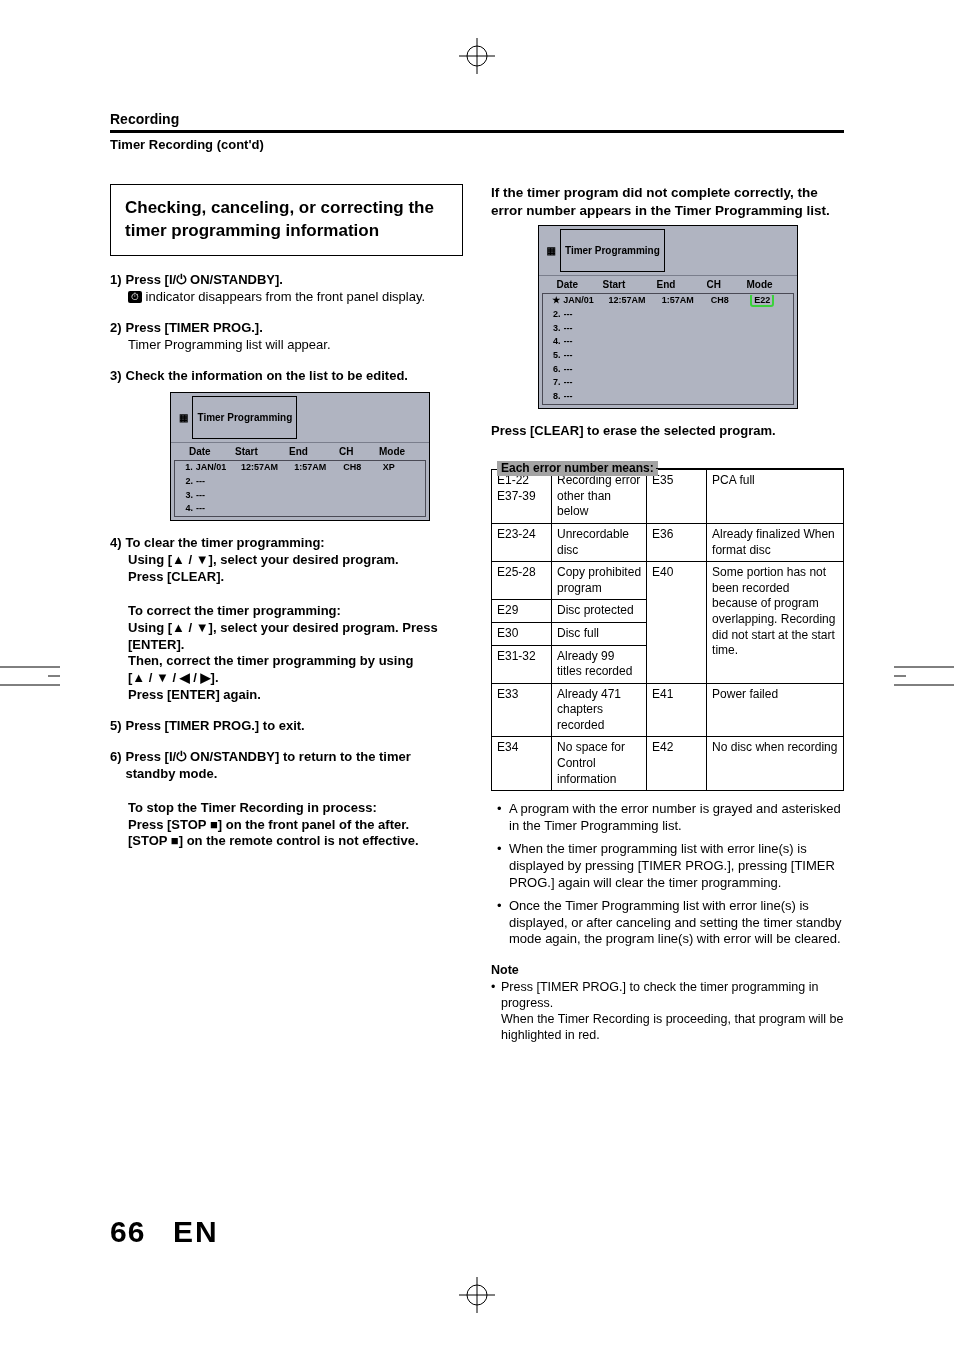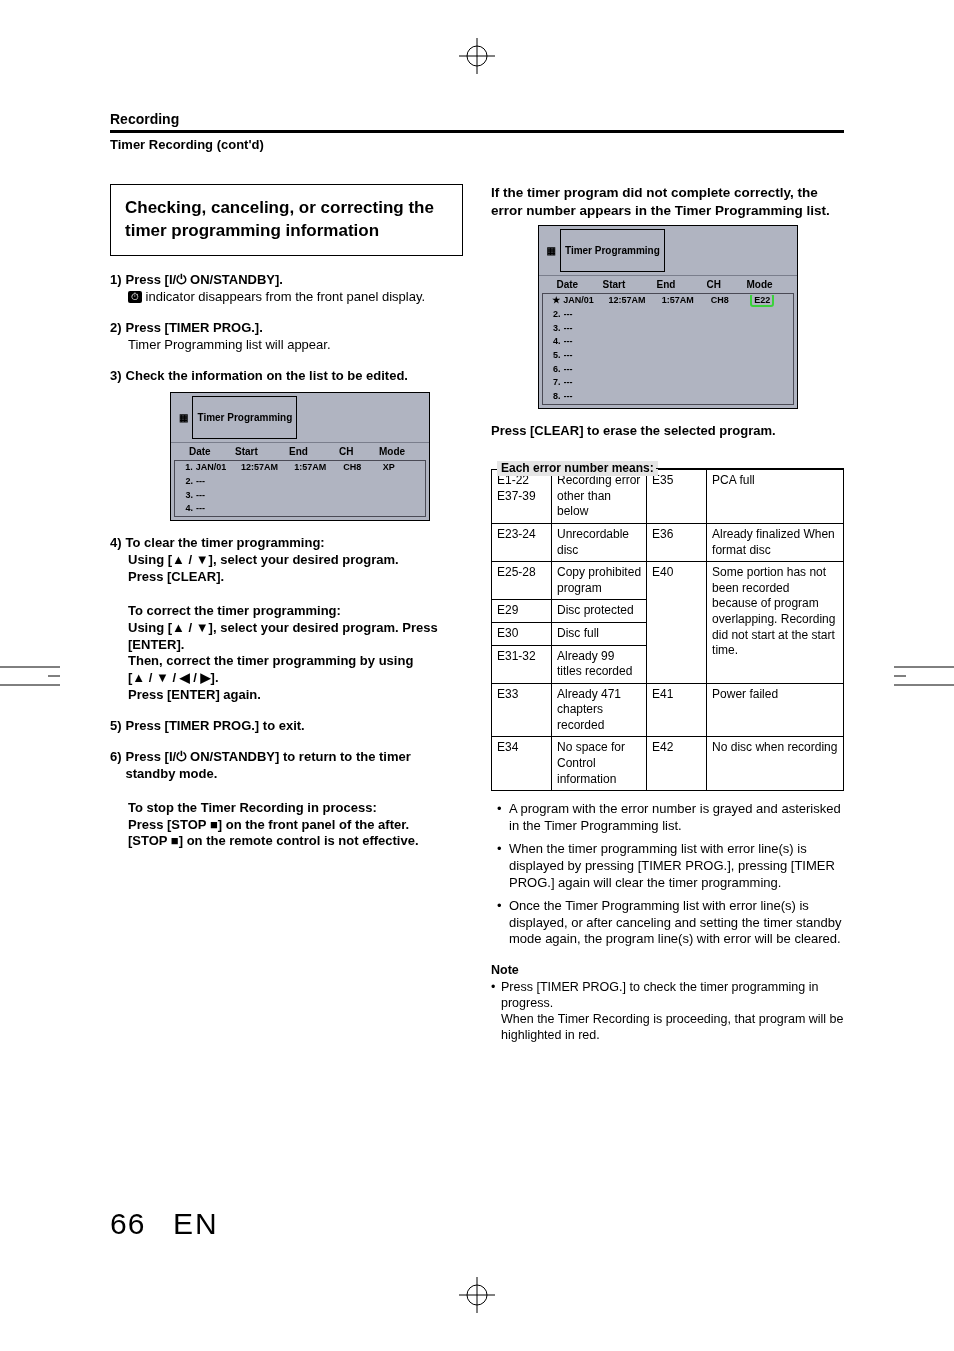--- a/index.html
+++ b/index.html
@@ -95,21 +95,21 @@
   .highlight-mode {
     border: 2px solid #3bd23b;
     border-radius: 3px;
     padding: 0 2px;
   }
   .intro-right { font-weight: bold; margin-bottom: 6px; font-size: 13.5px; }
   .press-clear { font-weight: bold; margin-bottom: 14px; }
   .error-label {
     font-weight: bold;
     font-size: 12px;
-    background: #e5e5e5;
+    background: #a3a3a3;
     position: relative;
     top: 7px;
     left: 6px;
     padding: 0 4px;
     display: inline-block;
   }
   .line-after {
     flex: 1;
     height: 1px;
     background: #000;
@@ -122,23 +122,23 @@
   .err-c1, .err-c3 { width: 60px; }
   ul.notes { list-style: none; margin-top: 10px; }
   ul.notes > li { position: relative; padding-left: 18px; margin-bottom: 6px; }
   ul.notes > li::before { content: "•"; position: absolute; left: 6px; }
   .note-head { font-weight: bold; font-size: 12.5px; margin-top: 14px; }
   .note-body { font-size: 12.5px; }
   .note-body .bullet { padding-left: 10px; position: relative; }
   .note-body .bullet::before { content: "•"; position: absolute; left: 0; }
   .page-footer {
     position: absolute;
-    bottom: 108px;
+    bottom: 100px;
     left: 110px;
-    font-weight: normal;
+    font-weight: bold;
   }
   .page-footer .num { font-size: 30px; letter-spacing: 1px; }
   .page-footer .lang { font-size: 30px; margin-left: 24px; letter-spacing: 2px; }
   
   .reg-top, .reg-bottom, .reg-left, .reg-right { position: absolute; }
   .reg-top { top: 38px; left: 50%; transform: translateX(-50%); }
   .reg-bottom { bottom: 38px; left: 50%; transform: translateX(-50%); }
   .reg-left { top: 50%; left: 0; transform: translateY(-50%); }
   .reg-right { top: 50%; right: 0; transform: translateY(-50%); }
   .reg-mark svg { display: block; }

